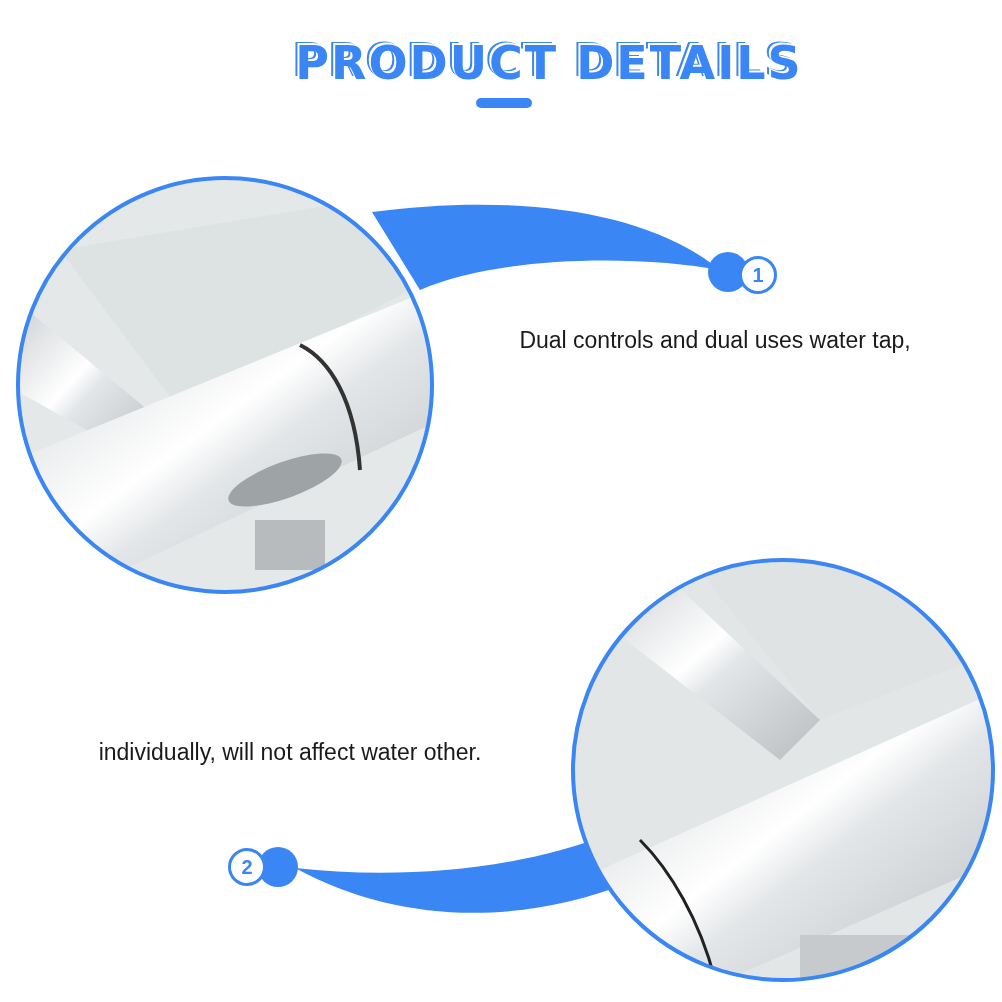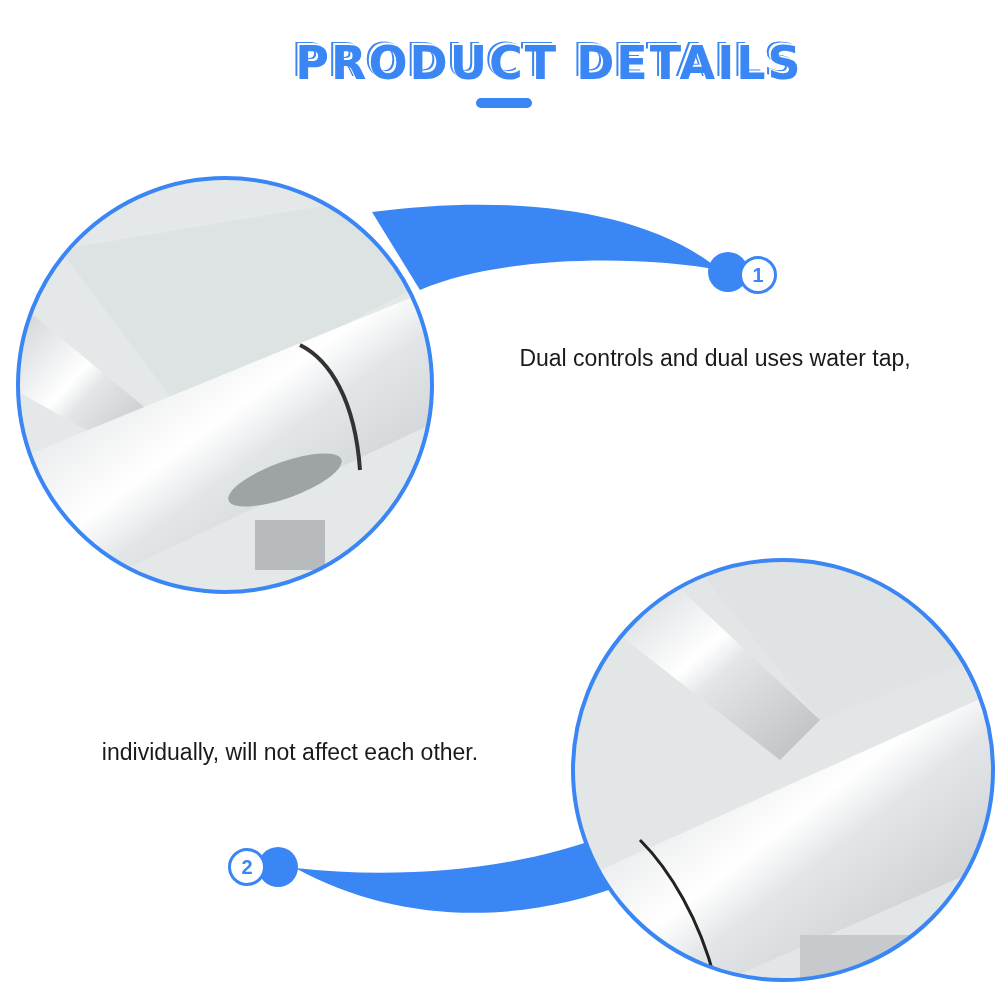--- a/index.html
+++ b/index.html
@@ -7,21 +7,21 @@
   .title {
     position:absolute; left:0; top:36px; width:1002px; text-align:center;
     font-family:"DejaVu Sans", sans-serif; font-weight:bold; font-size:46px; letter-spacing:2px;
     color:#3a86f4;
     text-shadow: -2px -2px 0 #ffffff, -4px -3px 0 #3a86f4;
     padding-left: 48px;
   }
   .title-bar { position:absolute; left:476px; top:98px; width:56px; height:10px; border-radius:5px; background:#3a86f4; }
   svg.art { position:absolute; left:0; top:0; }
   .desc { position:absolute; color:#1a1a1a; font-size:23px; line-height:36px; text-align:center; }
-  .desc1 { left:470px; top:340px; width:490px; }
+  .desc1 { left:470px; top:322px; width:490px; }
   .desc2 { left:50px; top:734px; width:480px; }
   .badge { position:absolute; width:32px; height:32px; border-radius:50%; border:3px solid #3a86f4; background:#fff;
            color:#3a86f4; font-weight:bold; font-size:20px; line-height:32px; text-align:center; }
   .badge1 { left:739px; top:256px; }
   .badge2 { left:228px; top:848px; }
 </style>
 </head>
 <body>
 
 <div class="title">PRODUCT DETAILS</div>
@@ -75,14 +75,14 @@
   <circle cx="783" cy="770" r="210" fill="none" stroke="#3a86f4" stroke-width="4"></circle>
 </svg>
 
 <div class="badge badge1">1</div>
 <div class="desc desc1">
   <div>Dual controls and dual uses water tap,</div>
 </div>
 
 <div class="badge badge2">2</div>
 <div class="desc desc2">
-  <div>individually, will not affect each other.</div>
+  <div>individually, will not affect water other.</div>
 </div>
 
 </body></html>

